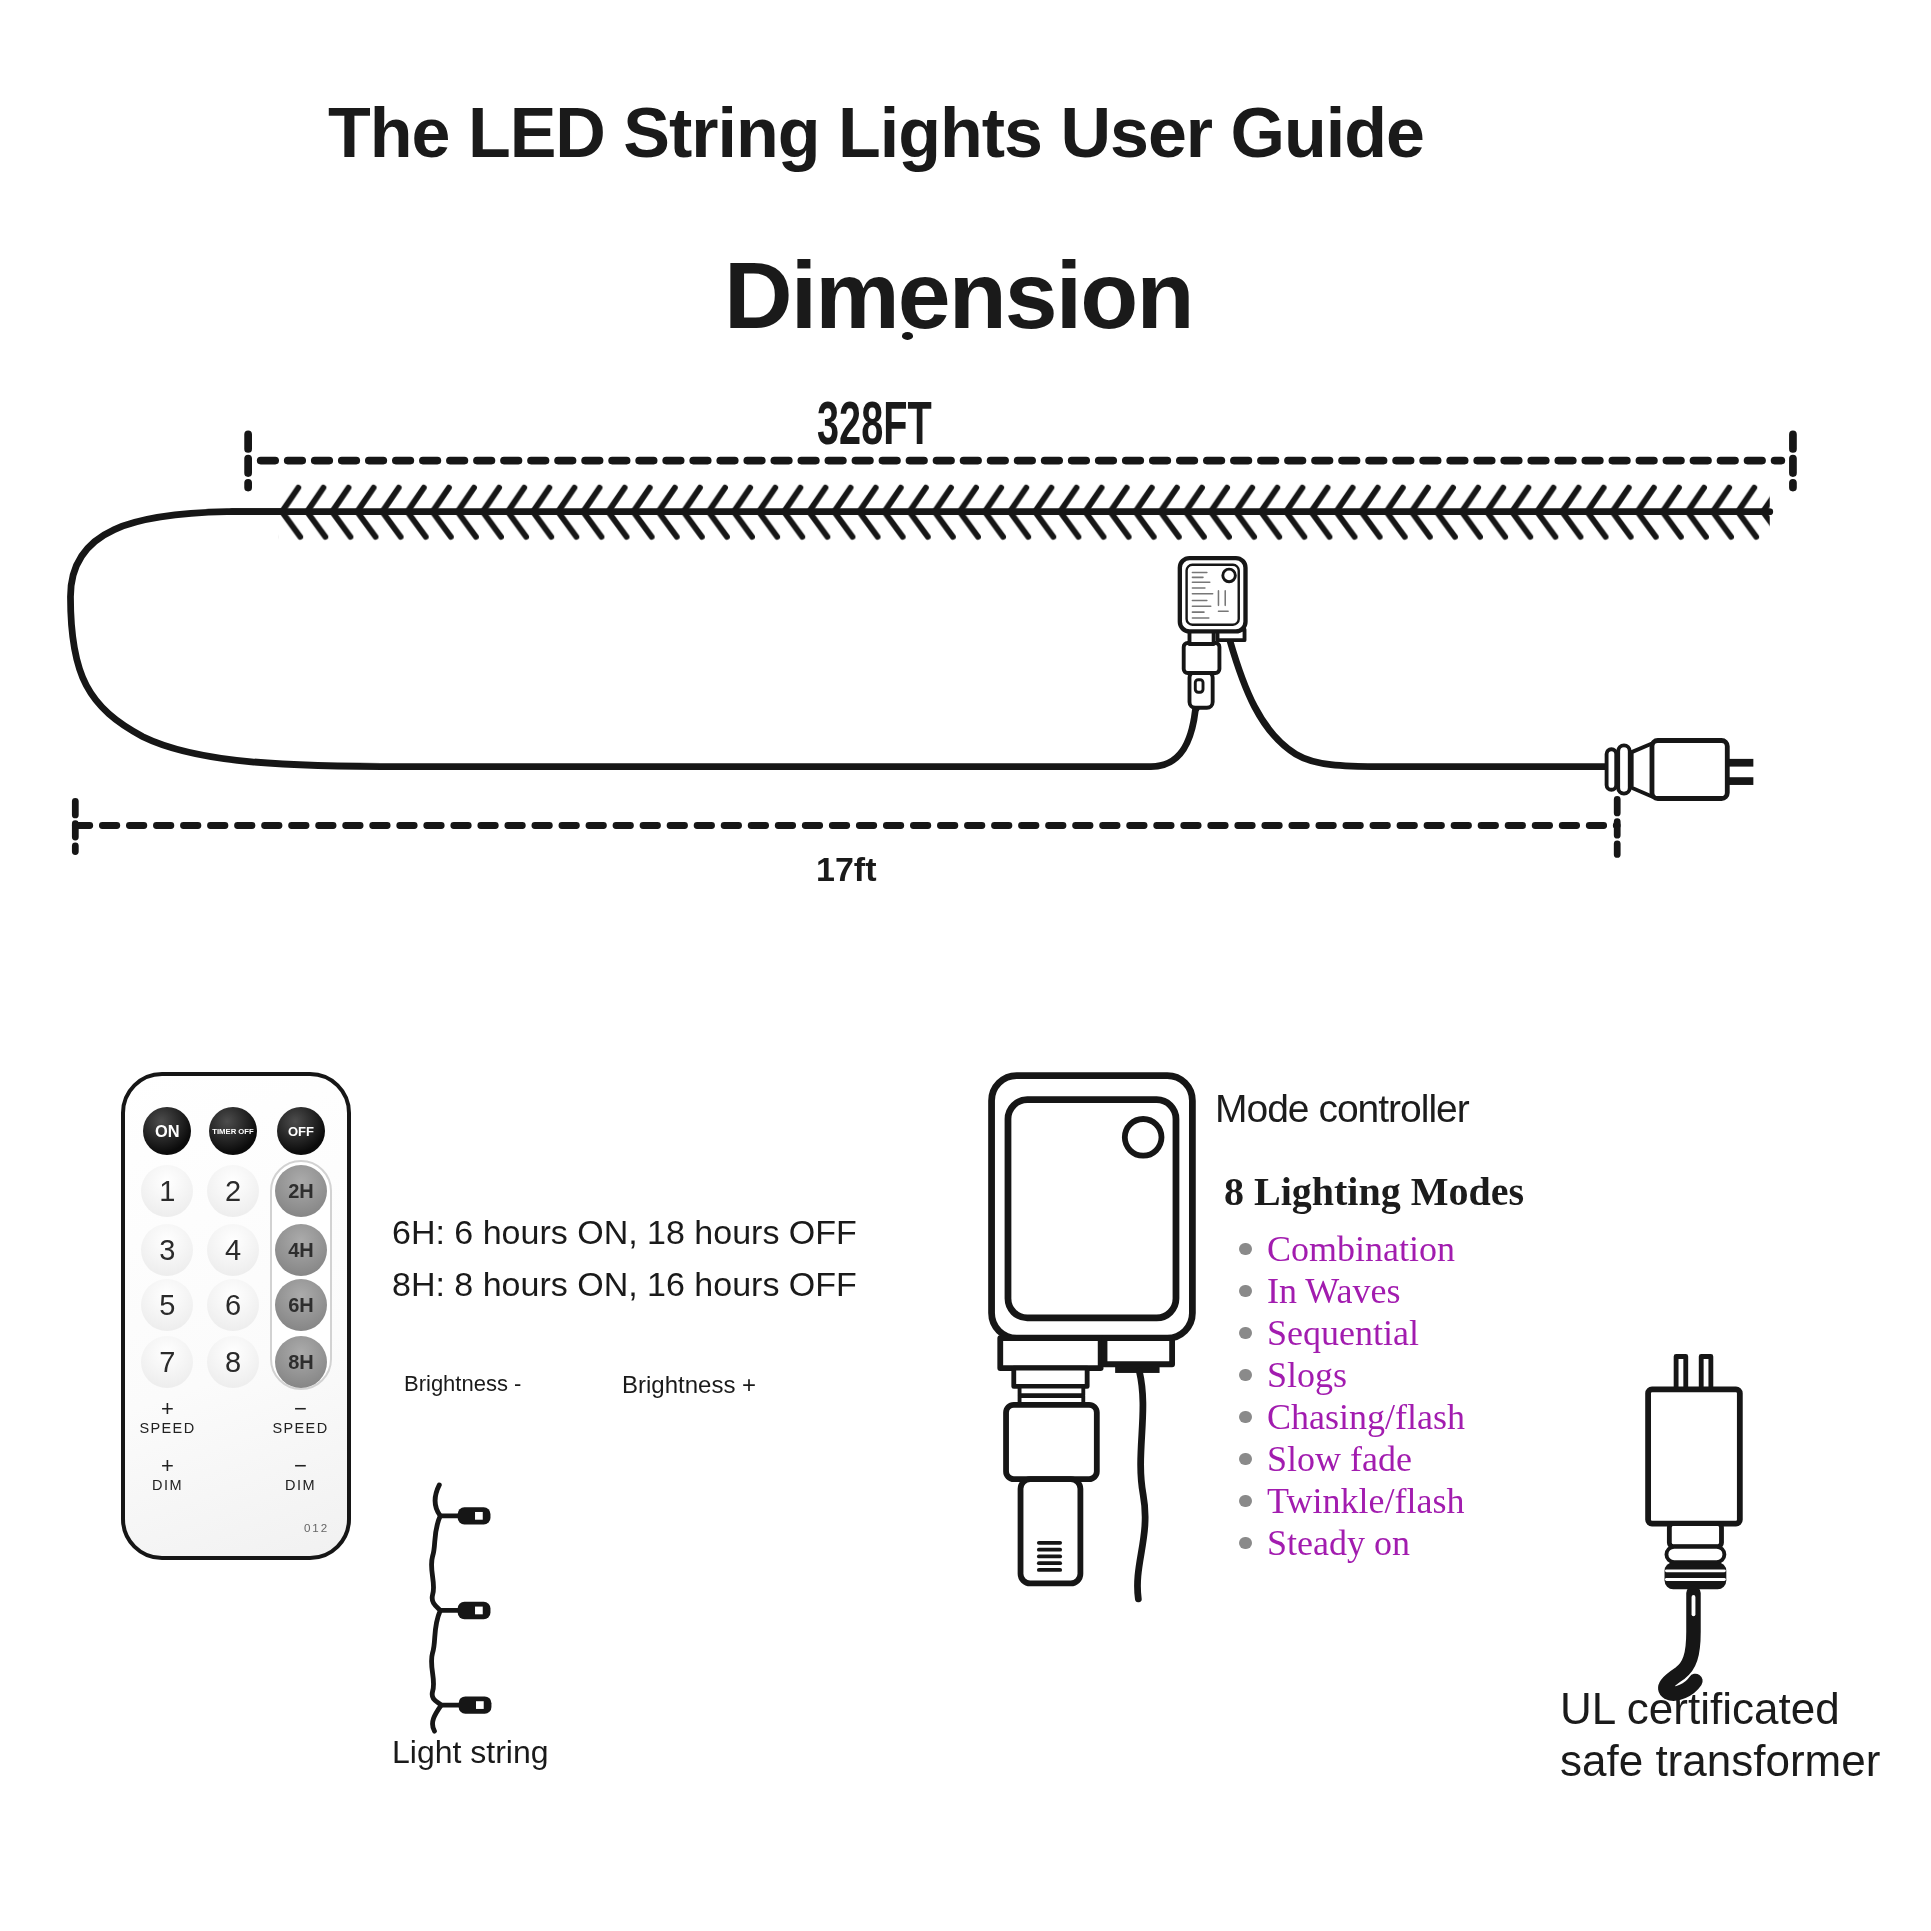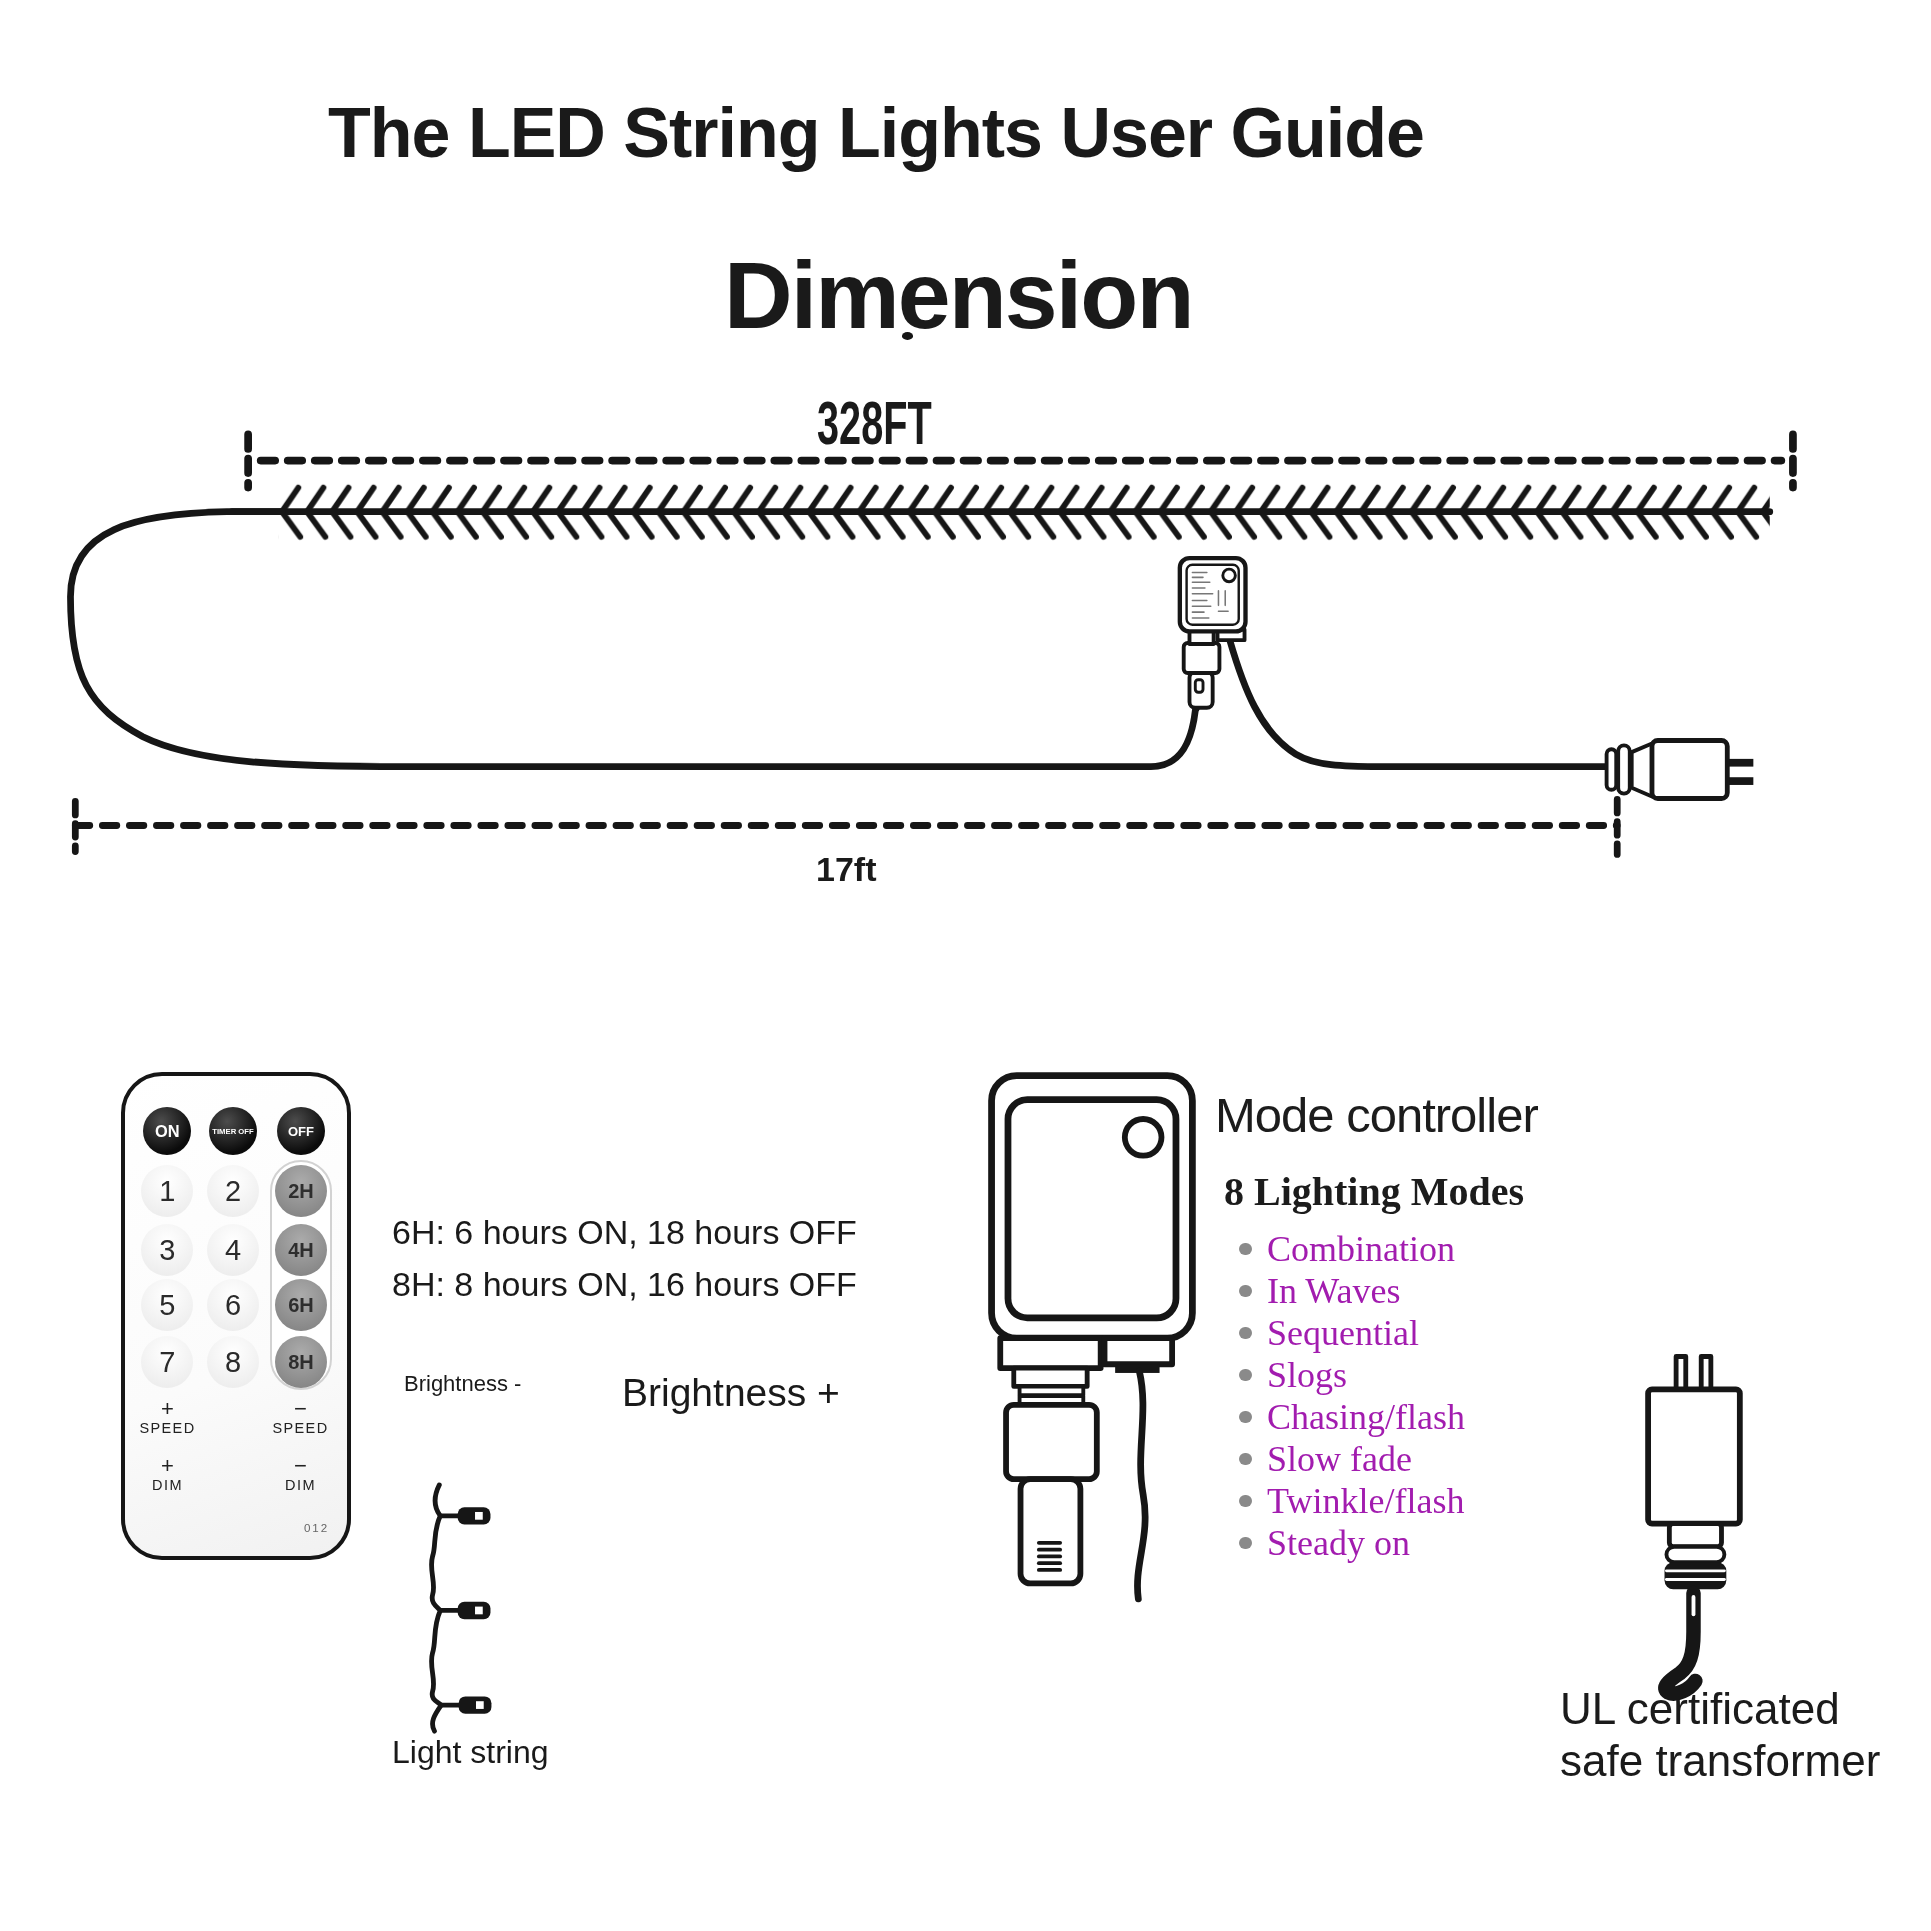--- a/index.html
+++ b/index.html
@@ -19,21 +19,21 @@
   .label-328{left:817px;top:387px;}
   .label-328 span{
     display:inline-block;font-size:62px;font-weight:bold;letter-spacing:0px;
     transform:scaleX(0.64);transform-origin:left center;white-space:nowrap;
   }
   .label-17ft{left:816px;top:850px;font-size:34px;font-weight:bold;}
   .note-line{left:392px;font-size:34px;white-space:nowrap;}
   .note-1{top:1213px;}
   .note-2{top:1265px;}
   .brightness-minus{left:404px;top:1371px;font-size:22px;white-space:nowrap;}
-  .brightness-plus{left:622px;top:1371px;font-size:39px;white-space:nowrap;}
+  .brightness-plus{left:622px;top:1371px;font-size:24px;white-space:nowrap;}
   .light-string-label{left:392px;top:1734px;font-size:32px;white-space:nowrap;}
 
   
   .remote{
     left:121px;top:1072px;width:230px;height:488px;box-sizing:border-box;
     background:linear-gradient(160deg,#ffffff 0%,#fbfbfb 60%,#f1f1f1 100%);
     border:4.8px solid #161616;border-radius:41px;
   }
   .rc-btn{position:absolute;border-radius:50%;display:flex;align-items:center;justify-content:center;text-align:center;}
   .rc-power{
@@ -51,21 +51,21 @@
   .rc-capsule{
     position:absolute;left:145px;top:84px;width:62px;height:230px;box-sizing:border-box;
     border:2.9px solid #d2d2d2;border-radius:33px;background:#ffffff;
   }
   .rc-stack{position:absolute;width:85px;text-align:center;color:#222;}
   .rc-stack .sign{font-size:22px;line-height:21px;}
   .rc-stack .word{font-size:14.5px;letter-spacing:1.4px;line-height:19.3px;}
   .rc-code{position:absolute;left:179px;top:445px;font-size:11.6px;color:#666;letter-spacing:1.9px;}
 
   
-  .mc-title{left:1215px;top:1087px;font-size:49px;letter-spacing:-1px;white-space:nowrap;color:#1c1c1c;text-align:center;}
+  .mc-title{left:1215px;top:1087px;font-size:39px;letter-spacing:-1px;white-space:nowrap;color:#1c1c1c;text-align:center;}
   .mc-heading{
     left:1224px;top:1168px;font-size:40px;font-weight:bold;white-space:nowrap;
     font-family:"Liberation Serif", serif;color:#1c1c1c;
   }
   .mode-list{left:1239px;top:1228px;margin:0;padding:0;list-style:none;font-family:"Liberation Serif", serif;}
   .mode-list li{height:42px;display:flex;align-items:center;}
   .mode-list .bullet{
     width:12.6px;height:12.6px;border-radius:50%;background:#8a8a8a;margin-right:15.4px;flex:0 0 auto;
   }
   .mode-list .mode-text{font-size:36px;color:#a21caf;white-space:nowrap;}

